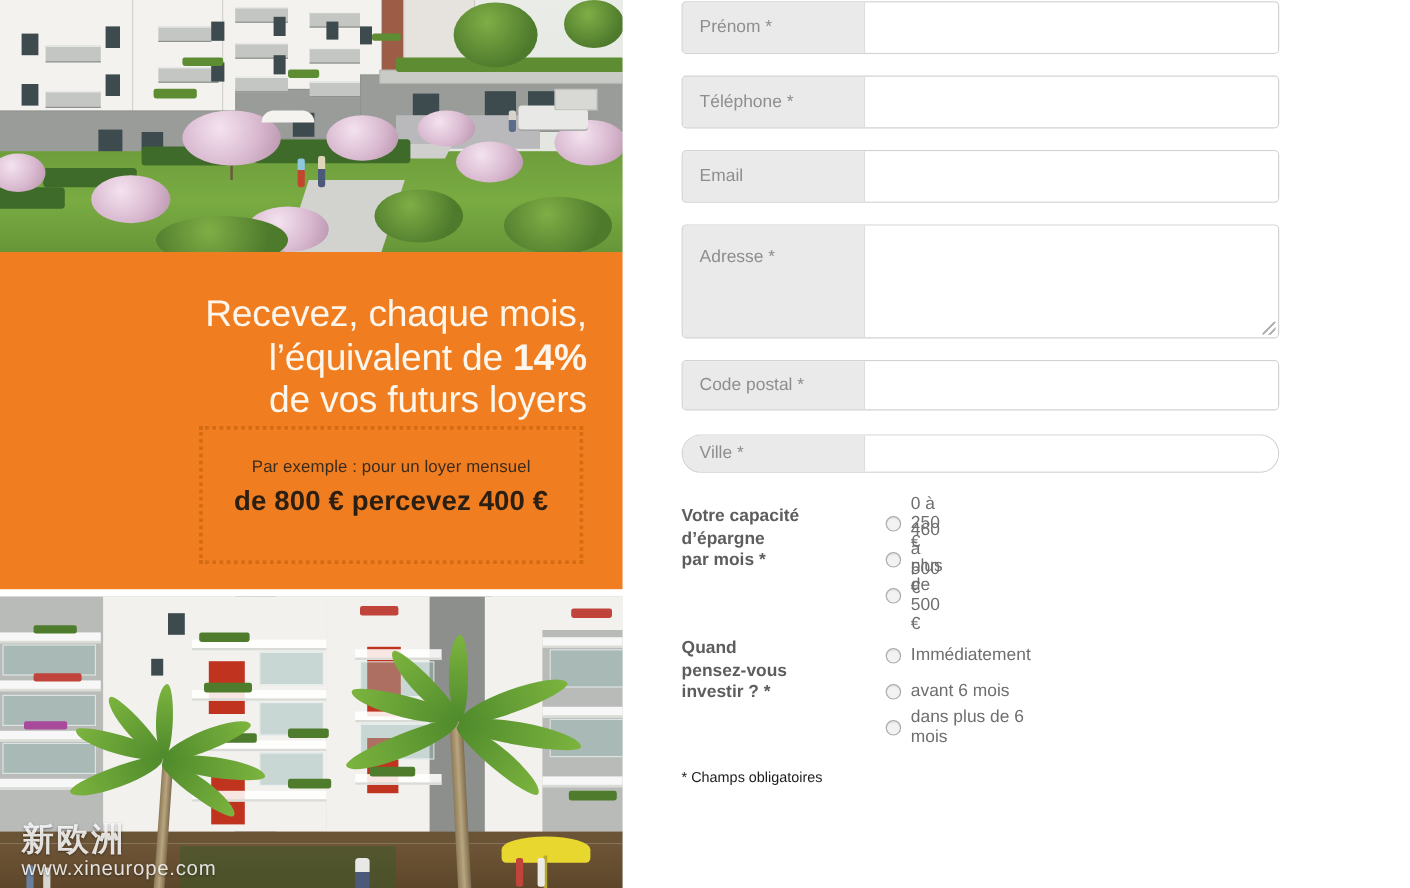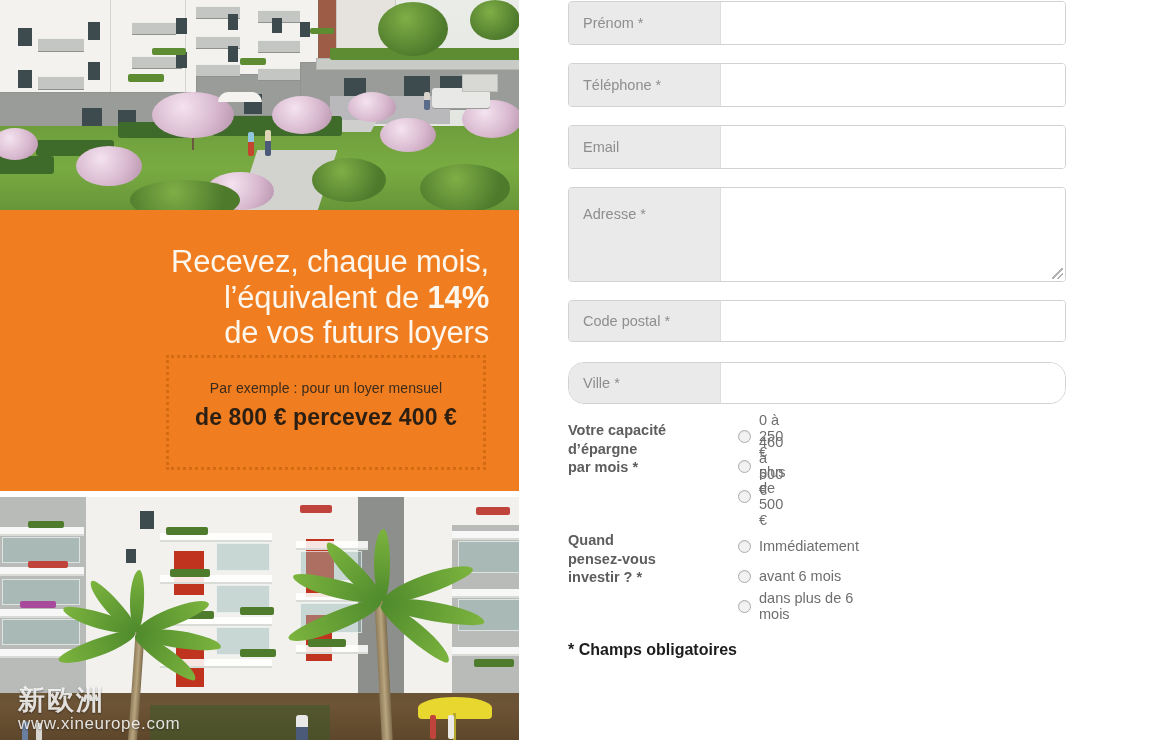--- a/index.html
+++ b/index.html
@@ -142,21 +142,21 @@
   .radio {
     width: 13px; height: 13px; border-radius: 50%;
     background: #f2f2f2; border: 1px solid #adadad;
     box-shadow: inset 0 1px 1px rgba(0,0,0,.07);
     margin-right: 8px; flex: 0 0 13px;
   }
   .ropt .otxt { color: #6e6e6e; font-size: 14.5px; }
 
   .required-note {
     position: absolute; left: 49px; top: 641px;
-    color: #1c1c1c; font-size: 16px; font-weight: 700;
+    color: #1c1c1c; font-size: 12px; font-weight: 400;
   }
 
   .submit-btn {
     position: absolute; left: 49px; top: 683px;
     width: 498px; height: 57px;
     border: none; border-radius: 6px;
     background: linear-gradient(#f2903a, #ed6f15);
     color: #fff; cursor: pointer;
     display: flex; align-items: center; justify-content: center;
     font-family: "Liberation Sans", sans-serif;
@@ -395,21 +395,21 @@
     <div class="field" style="top:125px;height:44px;">
       <div class="lbl">Email</div>
       <div class="inp"></div>
     </div>
 
     <div class="field" style="top:300px;height:42px;">
       <div class="lbl">Code postal *</div>
       <div class="inp"></div>
     </div>
 
-    <div class="field" style="top:362px;height:42px;border-radius:16px;">
+    <div class="field" style="top:362px;height:32px;border-radius:16px;">
       <div class="lbl">Ville *</div>
       <div class="inp"></div>
     </div>
 
     <div class="rgroup" style="top:421px;">
       <div class="qlabel">
         <div>Votre capacité</div>
         <div>d’épargne</div>
         <div>par mois *</div>
       </div>

